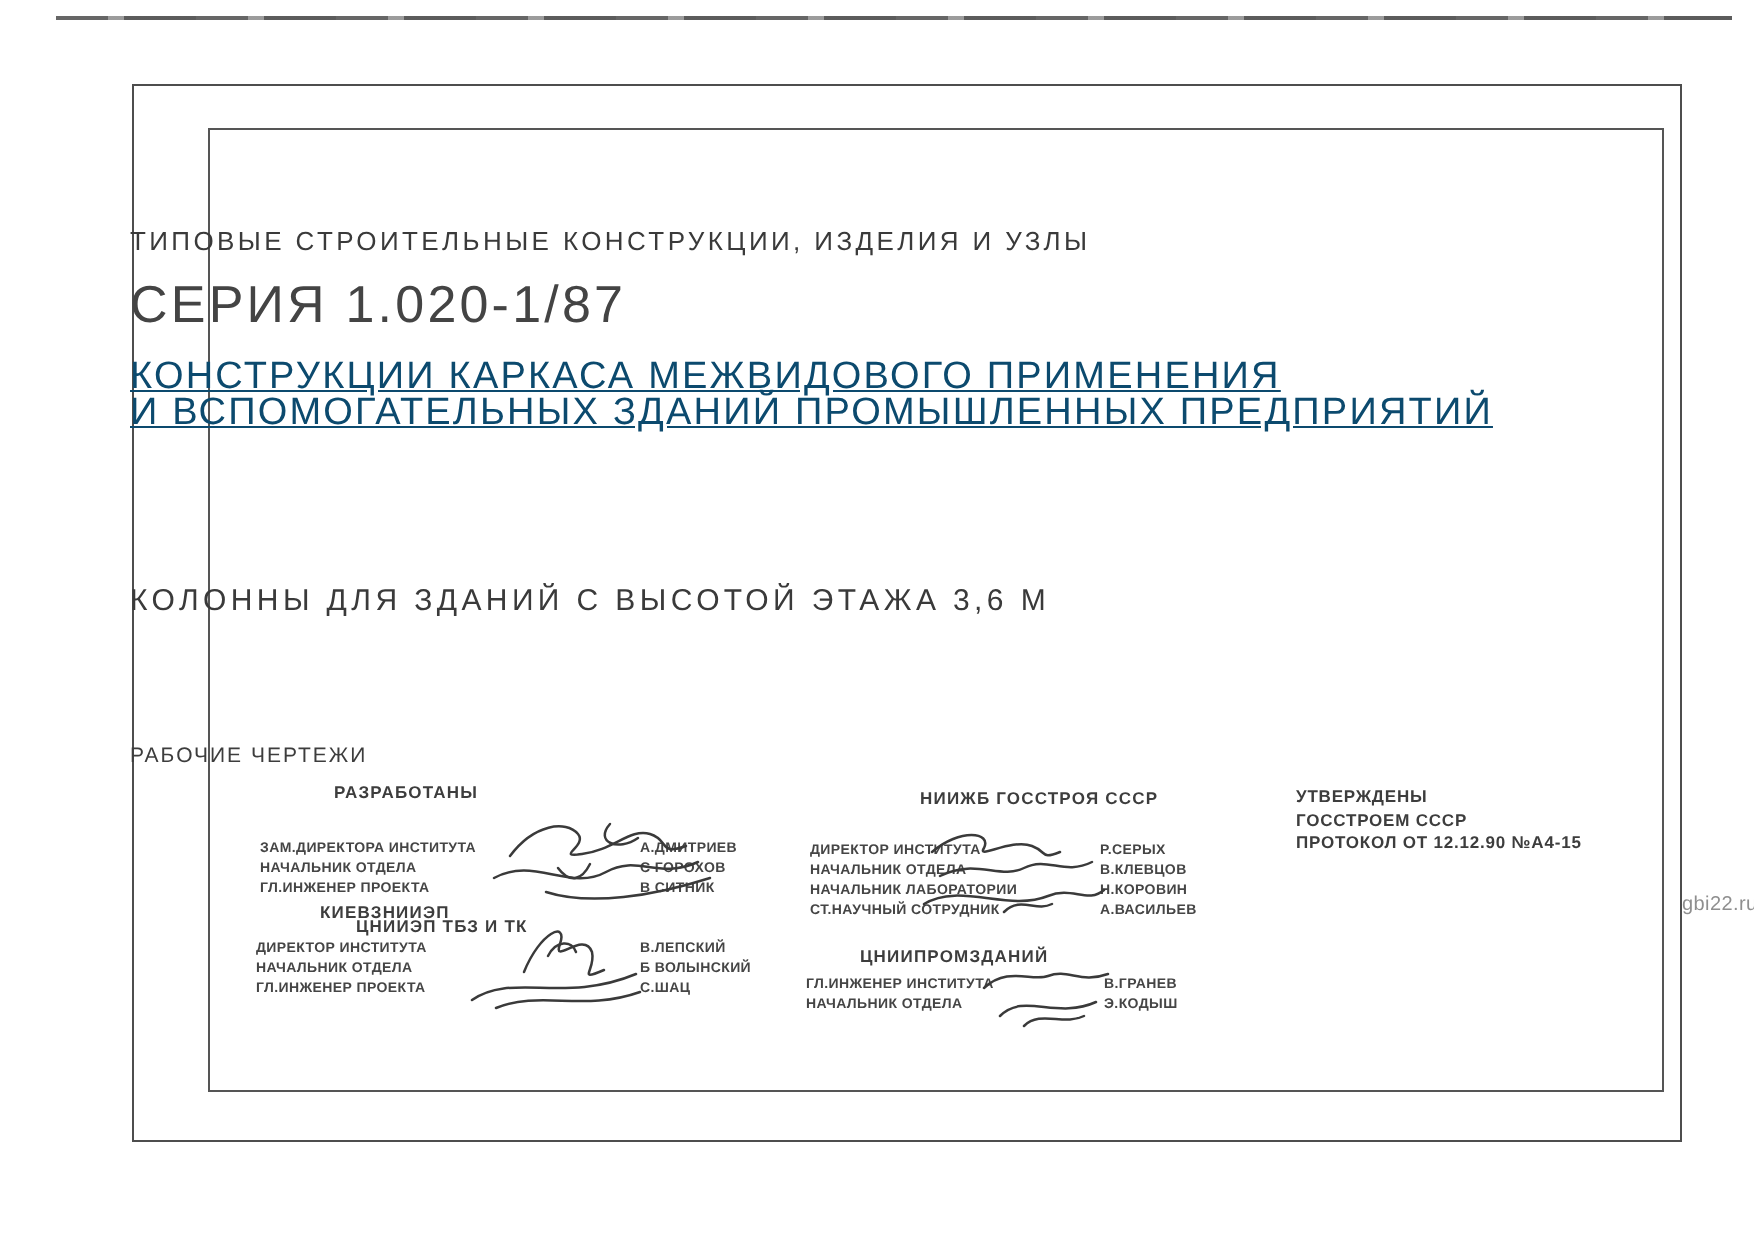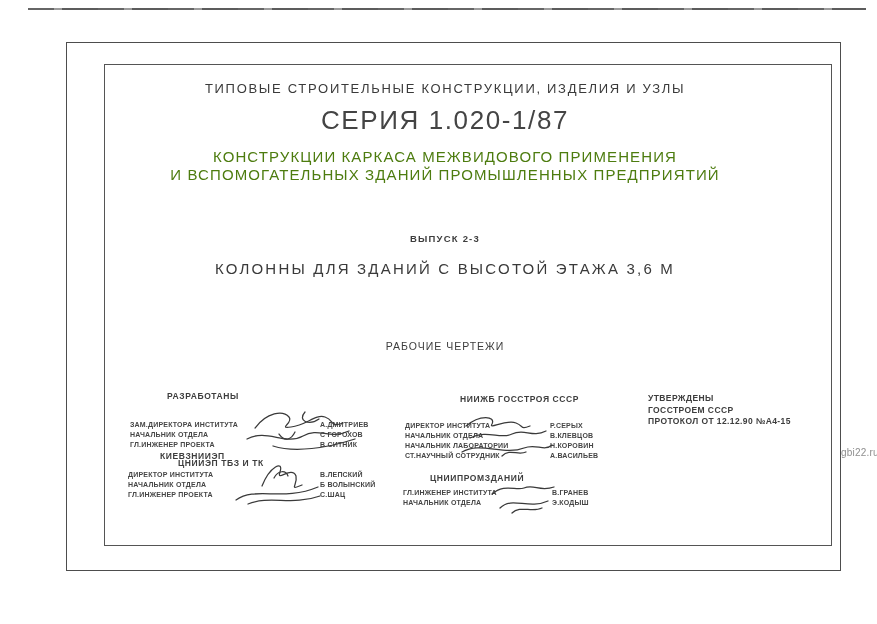--- a/index.html
+++ b/index.html
@@ -14,24 +14,24 @@
     opacity:.85;
   }
   .outer-frame{
     position:absolute;left:66px;top:42px;width:773px;height:527px;
     border:1.5px solid #4d4d4d;
   }
   .inner-frame{
     position:absolute;left:104px;top:64px;width:726px;height:480px;
     border:1.3px solid #555555;
   }
-  .center-line{position:absolute;left:65px;width:760px;text-align:center;white-space:nowrap;}
+  .center-line{position:absolute;left:65px;width:760px;white-space:nowrap;margin-top:32px;}
   .supertitle{top:81px;font-size:13px;letter-spacing:1.7px;color:#3a3a3a;}
   .series{top:105px;font-size:26px;letter-spacing:1.6px;color:#444444;}
-  .desc{top:148px;font-size:15px;letter-spacing:1.1px;line-height:18px;color:#4d7c0f;}
+  .desc{top:148px;font-size:19px;letter-spacing:1.1px;line-height:18px;color:#0c4a6e;text-decoration:underline;}
   .issue{top:233px;font-size:9.5px;font-weight:bold;letter-spacing:1.2px;color:#3d3d3d;}
   .subject{top:260px;font-size:15px;letter-spacing:2.2px;color:#3a3a3a;}
   .doctype{top:340px;font-size:10.5px;font-weight:normal;letter-spacing:1px;color:#3d3d3d;}
 
   .small{font-size:7px;font-weight:bold;letter-spacing:.2px;color:#454545;}
   .blockhead{position:absolute;font-size:8.5px;font-weight:bold;letter-spacing:.6px;color:#3d3d3d;white-space:nowrap;}
   .rows{position:absolute;}
   .srow{position:relative;height:10px;white-space:nowrap;}
   .srow .role{position:absolute;left:0;top:0;}
   .srow .person{position:absolute;top:0;}
@@ -57,21 +57,20 @@
 
   <div class="center-line supertitle">ТИПОВЫЕ СТРОИТЕЛЬНЫЕ КОНСТРУКЦИИ, ИЗДЕЛИЯ И УЗЛЫ</div>
 
   <div class="center-line series">СЕРИЯ 1.020-1/87</div>
 
   <div class="center-line desc">
     <div>КОНСТРУКЦИИ КАРКАСА МЕЖВИДОВОГО ПРИМЕНЕНИЯ</div>
     <div>И ВСПОМОГАТЕЛЬНЫХ ЗДАНИЙ ПРОМЫШЛЕННЫХ ПРЕДПРИЯТИЙ</div>
   </div>
 
-  <div class="center-line issue">ВЫПУСК 2-3</div>
 
   <div class="center-line subject">КОЛОННЫ ДЛЯ ЗДАНИЙ С ВЫСОТОЙ ЭТАЖА 3,6 М</div>
 
   <div class="center-line doctype">РАБОЧИЕ ЧЕРТЕЖИ</div>
 
   <div class="blockhead" style="left:167px;top:391px;">РАЗРАБОТАНЫ</div>
   <div class="blockhead" style="left:160px;top:404px;margin-top:47px;">КИЕВЗНИИЭП</div>
 
   <div class="rows l1 small" style="left:130px;top:421px;width:260px;">
     <div class="srow">

